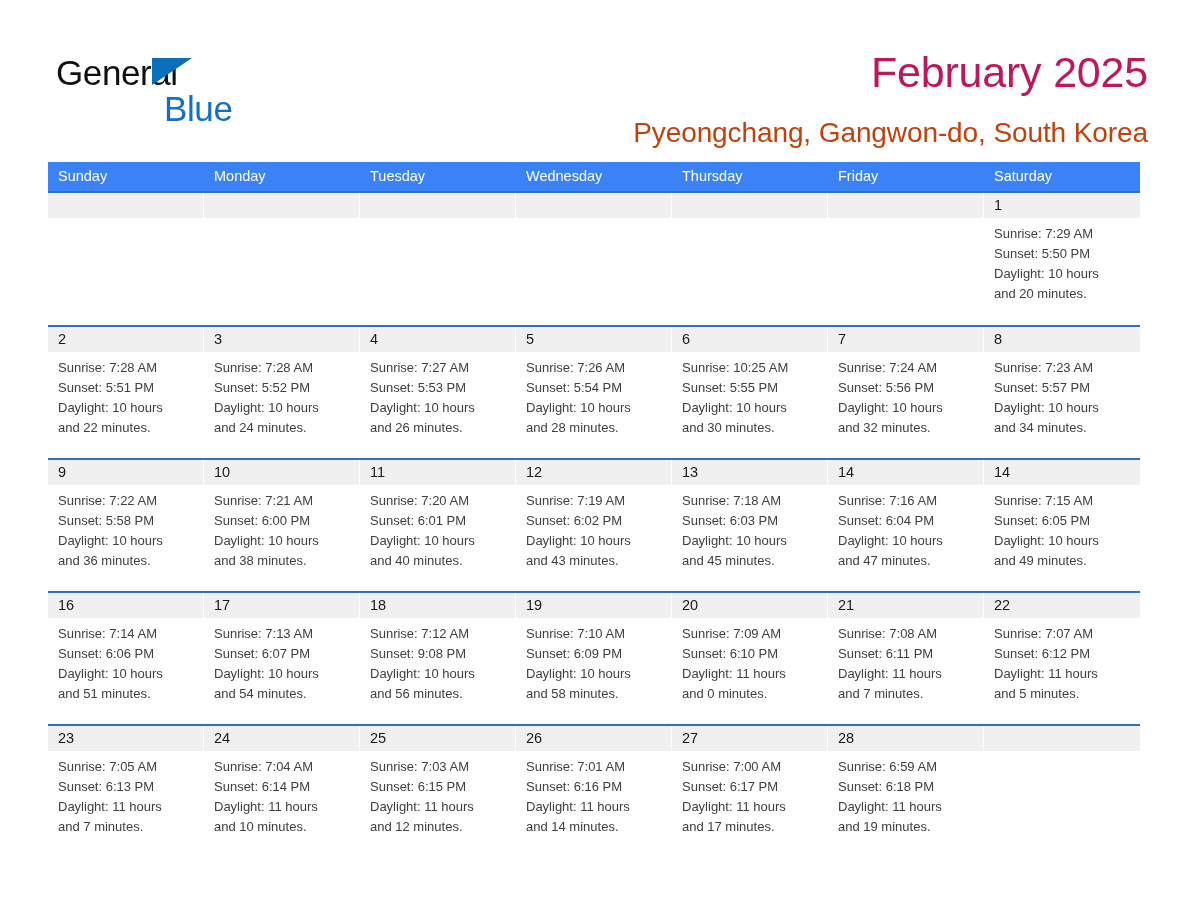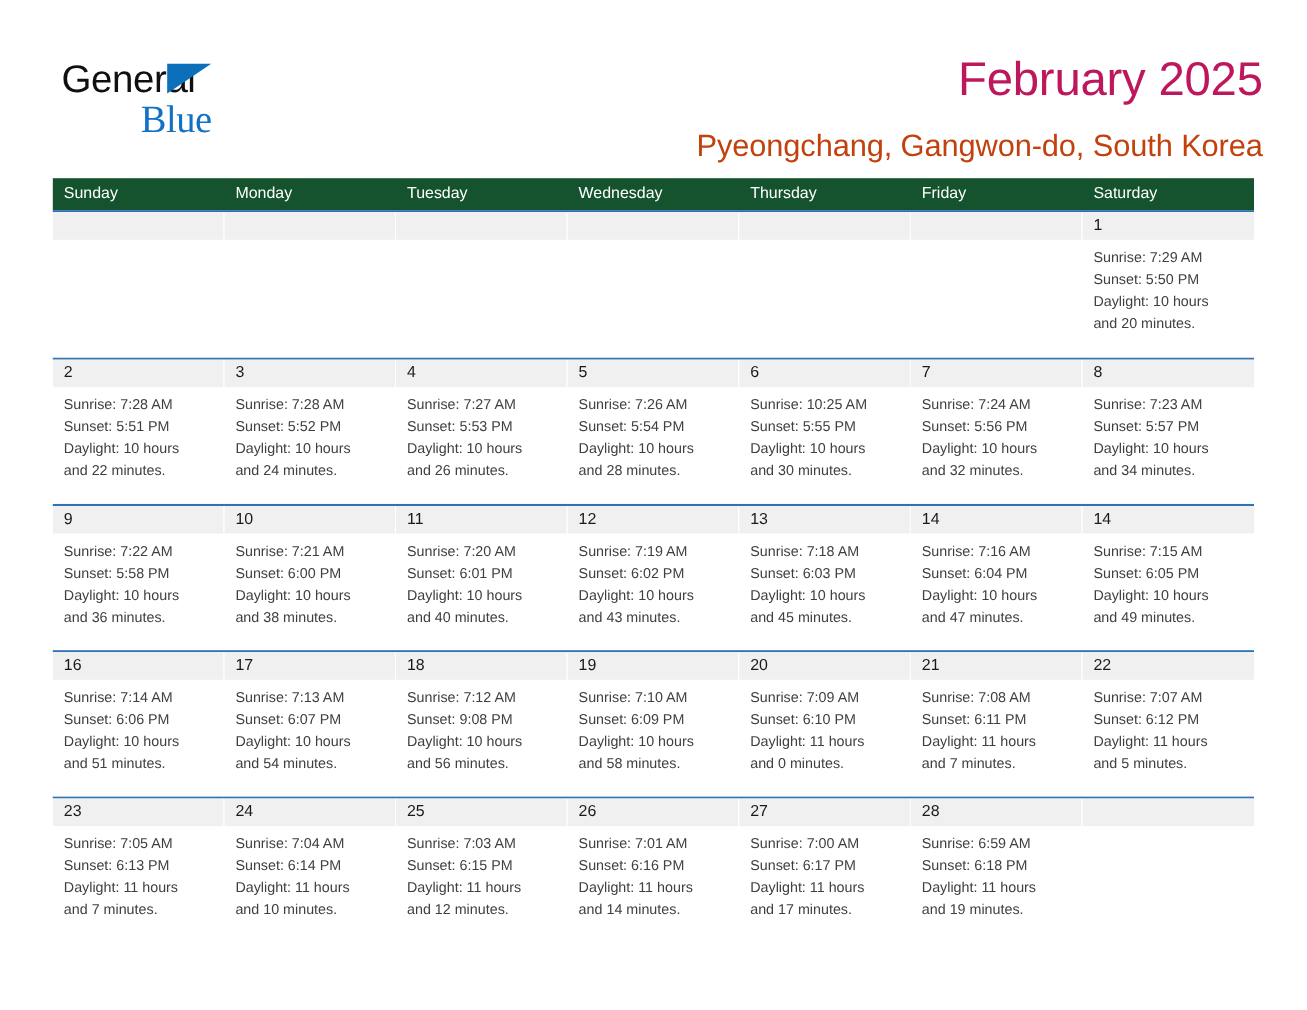--- a/index.html
+++ b/index.html
@@ -53,26 +53,25 @@
     position: absolute;
     left: 96px;
     top: 4px;
     width: 0;
     height: 0;
     border-left: 40px solid #0b6fbb;
     border-bottom: 27px solid transparent;
   }
   .brand-row2 {
     margin-top: -2px;
-    margin-left: 72px;
+    margin-left: 108px;
     font-size: 35px;
     color: #1271c4;
     letter-spacing: -0.4px;
     line-height: 38px;
-    font-family: Liberation Serif, serif;
   }
 
   .titles {
     text-align: right;
     padding-top: 2px;
   }
   .cal-title {
     font-size: 43px;
     font-weight: normal;
     color: #be185d;
@@ -89,21 +88,21 @@
   }
 
   
   .calendar {
     margin: 14px 48px 0 48px;
     width: 1092px;
   }
 
   .dow-row {
     display: flex;
-    background: #14532d;
+    background: #3b82f6;
     height: 29px;
   }
   .dow {
     flex: 1 1 0;
     color: #ffffff;
     font-size: 14.5px;
     line-height: 29px;
     padding-left: 10px;
     box-sizing: border-box;
     white-space: nowrap;

